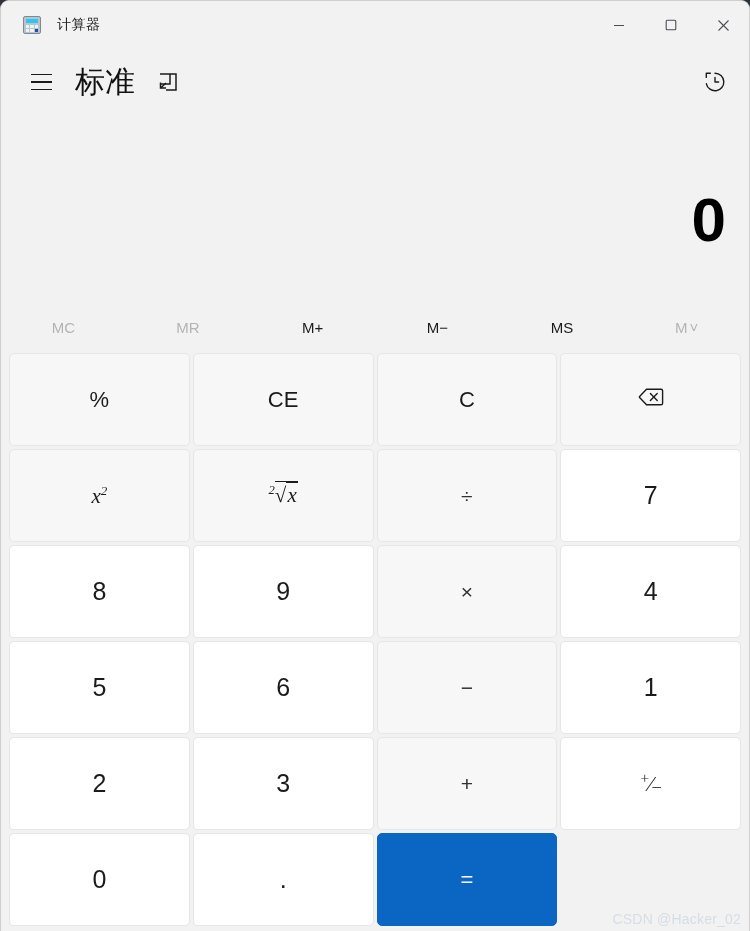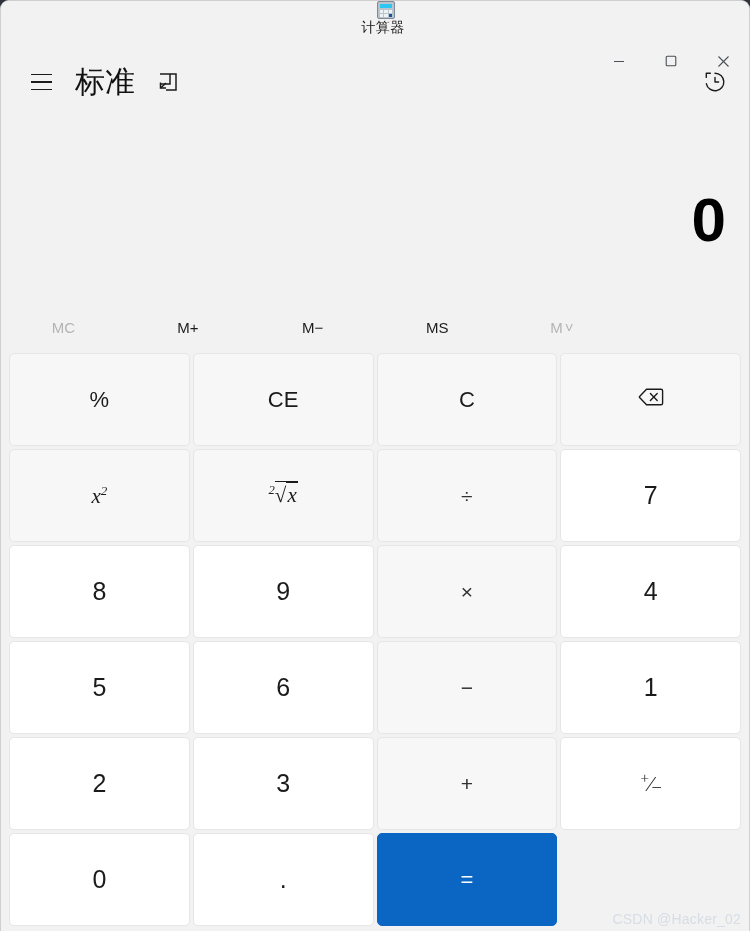--- a/index.html
+++ b/index.html
@@ -19,21 +19,20 @@
     border-bottom: none;
     overflow: hidden;
   }
 
   
   #titlebar {
     position: absolute; top: 0; left: 0;
     width: 100%; height: 48px;
     display: flex; align-items: center;
     background: #f2f2f2;
-    flex-direction: column;
   }
   #app-icon {
     width: 18px; height: 18px;
     margin-left: 22px;
     position: relative;
     border-radius: 2px;
     background: #b9c4cd;
     border: 1px solid #7d8a95;
     overflow: hidden;
     flex: 0 0 auto;
@@ -252,20 +251,23 @@
   </div>
 
   <div id="display">
     <div id="display-value">0</div>
   </div>
 
   <div id="memory-row">
       <button class="mem-btn disabled">
         <span>MC</span>
       </button>
+      <button class="mem-btn disabled">
+        <span>MR</span>
+      </button>
       <button class="mem-btn">
         <span>M+</span>
       </button>
       <button class="mem-btn">
         <span>M−</span>
       </button>
       <button class="mem-btn">
         <span>MS</span>
       </button>
       <button class="mem-btn disabled">

